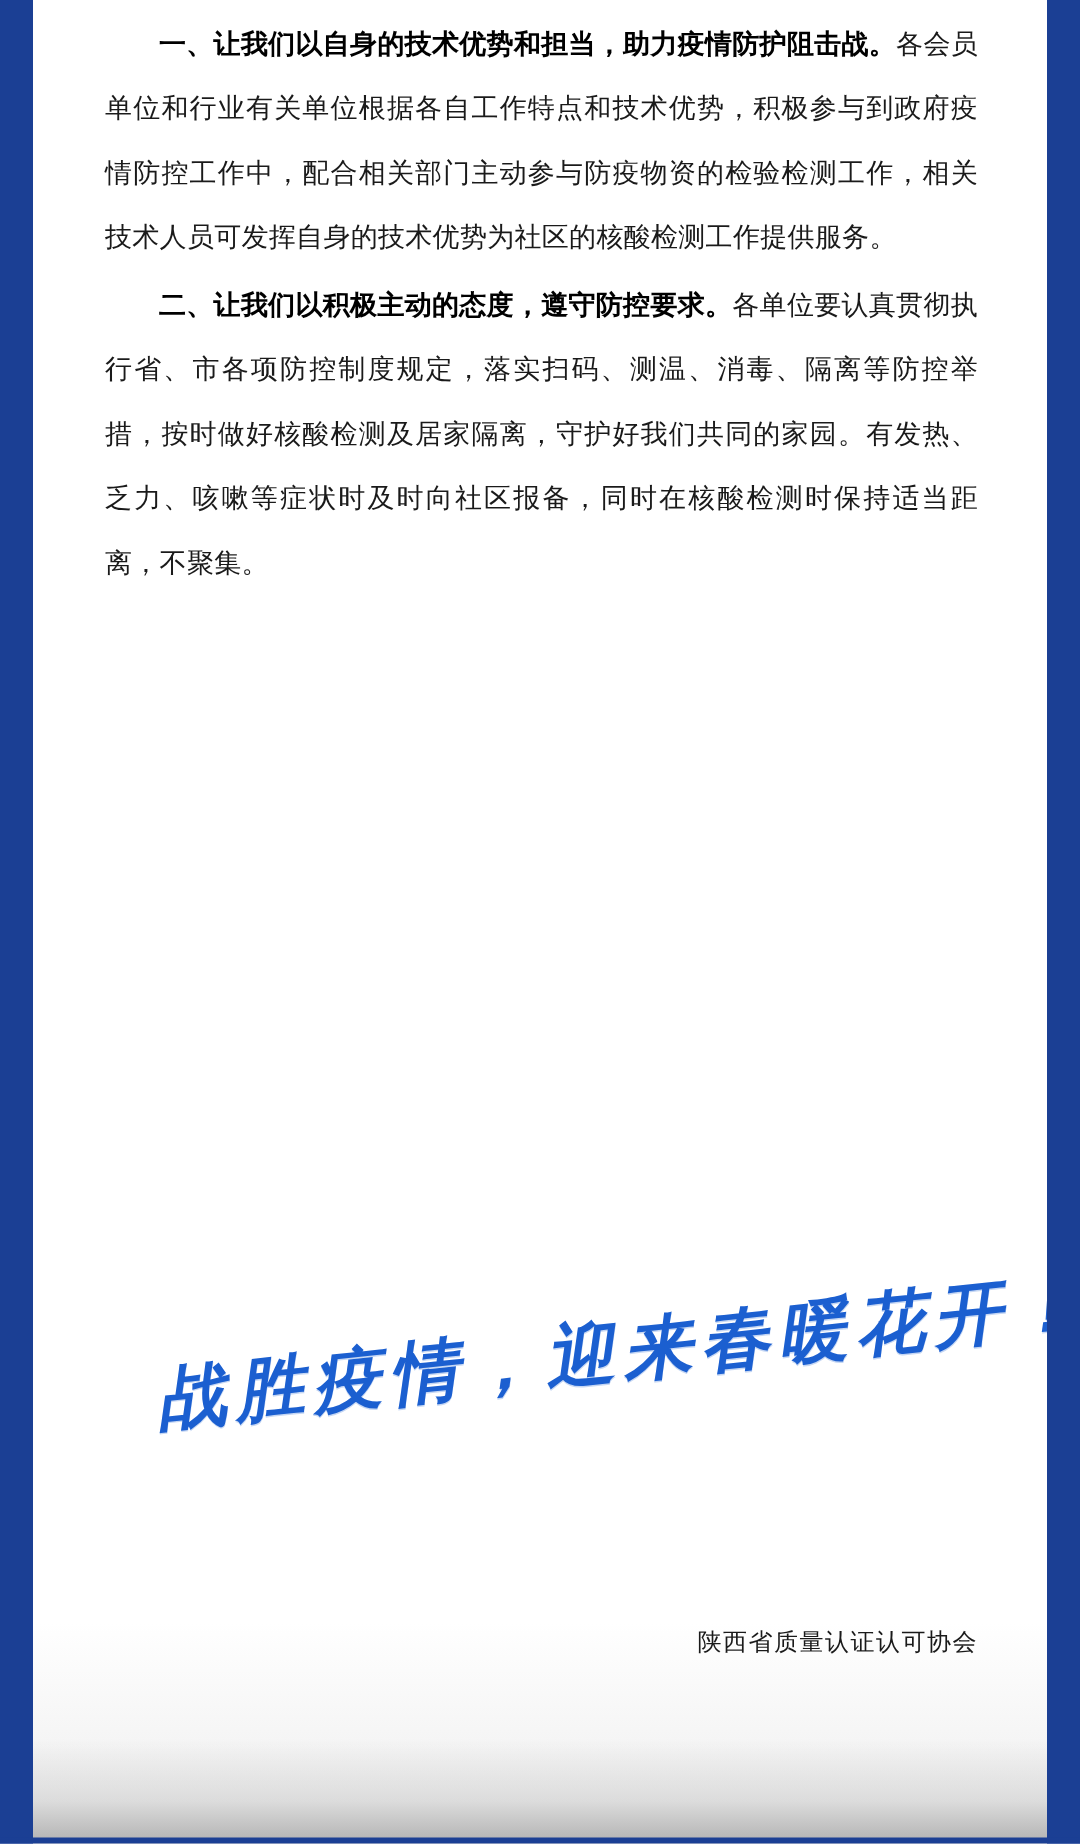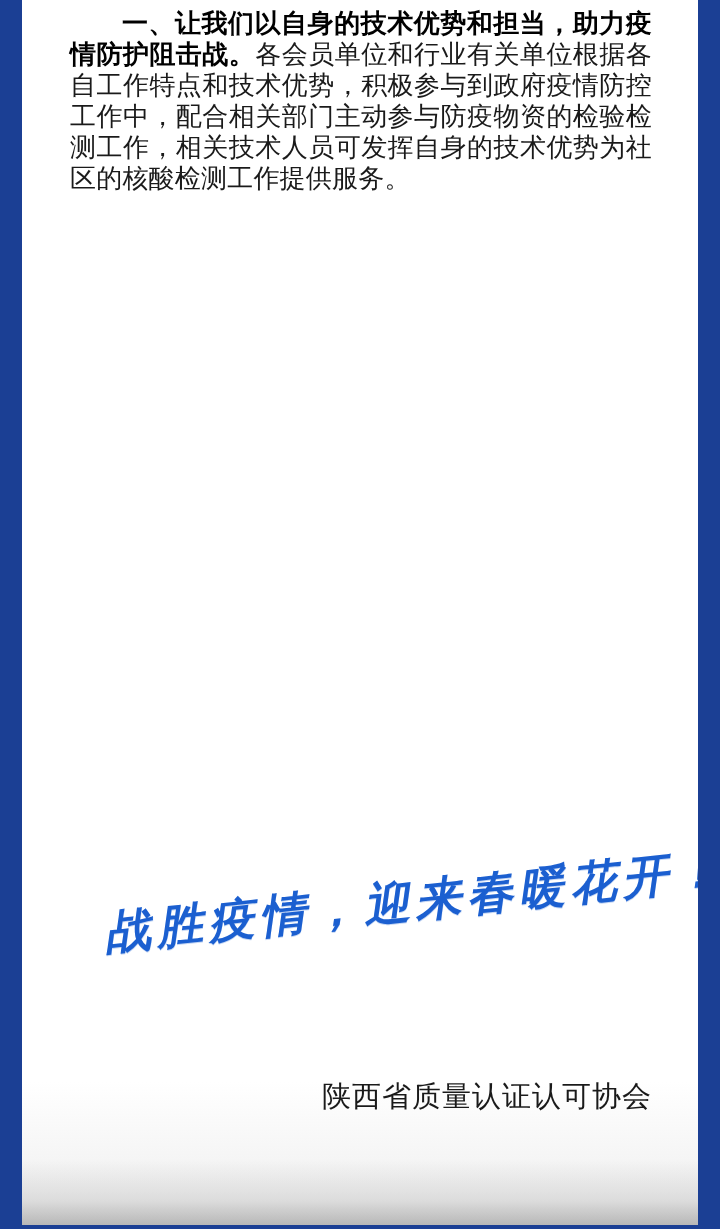--- a/index.html
+++ b/index.html
@@ -47,22 +47,22 @@
     position: absolute;
     left: 22px;
     right: 22px;
     top: 0;
     z-index: 2;
     padding: 8px 46px 0 48px;
     box-sizing: border-box;
   }
   p.para {
     margin: 0 0 2px 0;
-    font-size: 26px;
-    line-height: 31px;
+    font-size: 18px;
+    line-height: 43px;
     color: #1a1a1a;
     text-align: justify;
     text-justify: inter-ideograph;
     letter-spacing: 0.2px;
   }
   p.para .lead {
     font-weight: bold;
     color: #000;
   }
   p.indent {
@@ -93,21 +93,21 @@
     text-shadow: 0 1px 0 rgba(27,95,208,0.25);
   }
   .signature {
     position: absolute;
     right: 68px;
     top: 1075px;
     z-index: 2;
     text-align: right;
   }
   .signature div {
-    font-size: 29px;
+    font-size: 16px;
     line-height: 42px;
     color: #1a1a1a;
     letter-spacing: 1px;
   }
   .bottom-fade {
     position: absolute;
     left: 22px;
     right: 22px;
     bottom: 0;
     height: 70px;
@@ -128,20 +128,21 @@
 <body>
 
 <div class="page">
 
   <div class="sheet"></div>
 
   <div class="content">
 
     <p class="para indent"><span class="lead">一、让我们以自身的技术优势和担当，助力疫情防护阻击战。</span><span>各会员单位和行业有关单位根据各自工作特点和技术优势，积极参与到政府疫情防控工作中，配合相关部门主动参与防疫物资的检验检测工作，相关技术人员可发挥自身的技术优势为社区的核酸检测工作提供服务。</span></p>
 
+    <p class="para indent"><span class="lead">二、让我们以积极主动的态度，遵守防控要求。</span><span>各单位要认真贯彻执行省、市各项防控制度规定，落实扫码、测温、消毒、隔离等防控举措，按时做好核酸检测及居家隔离，守护好我们共同的家园。有发热、乏力、咳嗽等症状时及时向社区报备，同时在核酸检测时保持适当距离，不聚集。</span></p>
 
 
 
   </div>
 
   <div class="slogan-wrap">
     <div class="slogan-text">战胜疫情，迎来春暖花开！</div>
   </div>
 
   <div class="signature">

